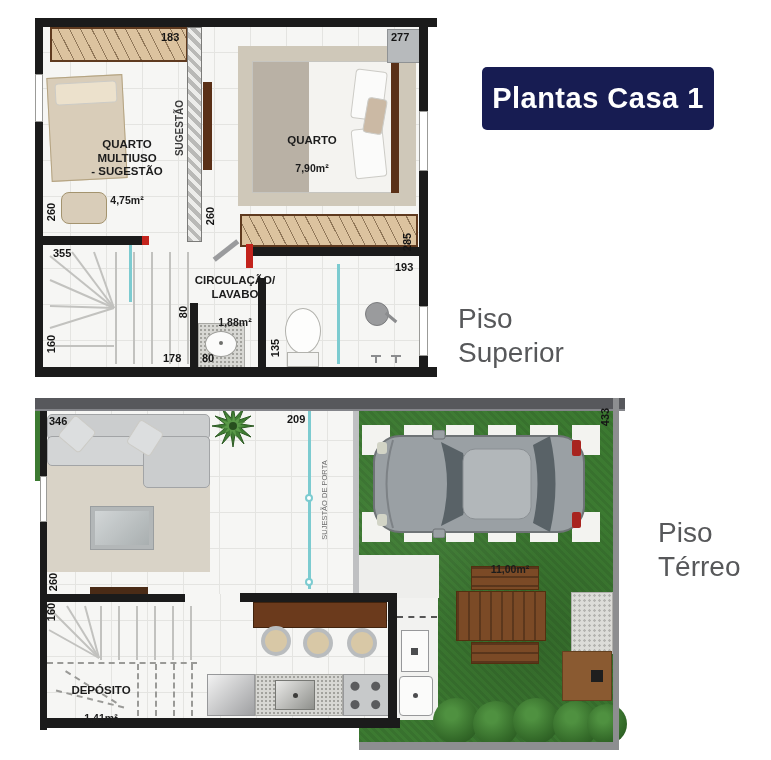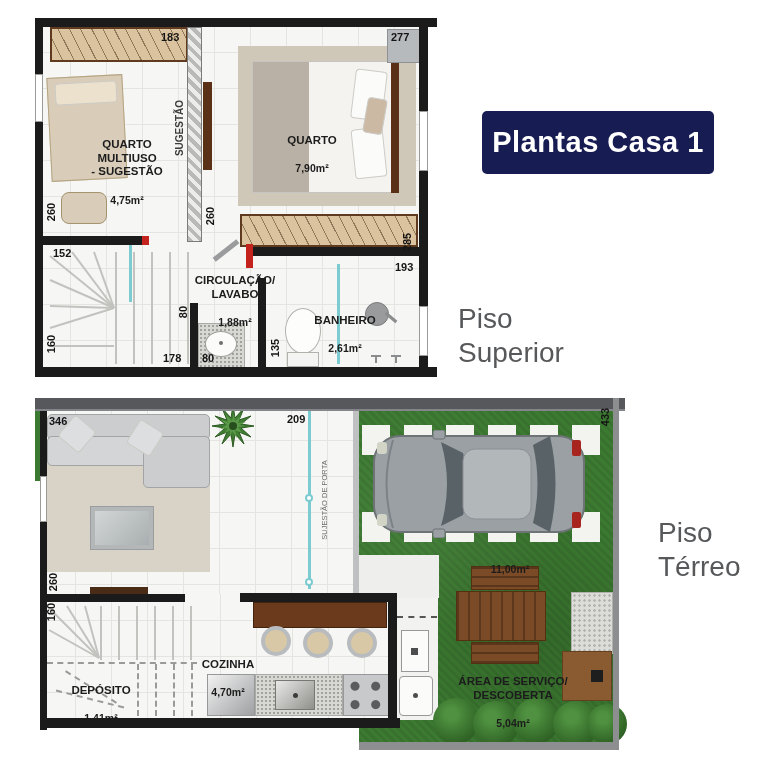--- a/index.html
+++ b/index.html
@@ -52,21 +52,21 @@
   .appliance{position:absolute;border:1px solid #97989a;box-sizing:border-box;background:#e8e9ea;}
   .dash-v{position:absolute;border-left:2px dashed #9a9a97;}
   .dash-h{position:absolute;border-top:2px dashed #9a9a97;}
   .grass-tex{background-image:
      radial-gradient(circle at 25% 30%,rgba(255,255,255,.05),transparent 45%),
      radial-gradient(circle at 70% 70%,rgba(0,0,0,.14),transparent 50%),
      repeating-linear-gradient(45deg,rgba(0,0,0,.07) 0 3px,transparent 3px 6px);}
   
   .badge{position:absolute;left:482px;top:67px;width:232px;height:63px;border-radius:5px;
      display:flex;align-items:center;justify-content:center;
-     font:bold 29px "Liberation Sans",sans-serif;letter-spacing:.5px;margin-top:44px;}
+     font:bold 29px "Liberation Sans",sans-serif;letter-spacing:.5px;}
   .caption{position:absolute;font:400 28px/1.22 "Liberation Sans",sans-serif;}
   .tap{position:absolute;width:10px;height:8px;}
   .tap::before{content:"";position:absolute;left:0;top:0;width:10px;height:2px;background:#8b8c8e;}
   .tap::after{content:"";position:absolute;left:4px;top:2px;width:2px;height:6px;background:#8b8c8e;}
 </style>
 </head>
 <body>
 
 <div id="page">
 
@@ -154,31 +154,27 @@
     </div>
     <div class="rlabel" style="left:277px;top:104px;width:90px;">
       <div>QUARTO</div>
       <div class="area">7,90m²</div>
     </div>
     <div class="rlabel" style="left:200px;top:244px;width:110px;">
       <div>CIRCULAÇÃO/
 LAVABO</div>
       <div class="area">1,88m²</div>
     </div>
-    <div class="rlabel" style="left:310px;top:284px;width:100px;">
-      <div>BANHEIRO</div>
-      <div class="area">2,61m²</div>
-    </div>
     <div class="notev" style="left:145px;top:112px;">SUGESTÃO</div>
 
     <div class="dimh" style="left:126px;top:16px;">183</div>
     <div class="dimh" style="left:356px;top:16px;">277</div>
     <div class="dimv" style="left:16px;top:196px;">260</div>
     <div class="dimv" style="left:175px;top:200px;">260</div>
-    <div class="dimh" style="left:18px;top:232px;">152</div>
+    <div class="dimh" style="left:18px;top:232px;">355</div>
     <div class="dimv" style="left:372px;top:226px;">285</div>
     <div class="dimh" style="left:360px;top:246px;">193</div>
     <div class="dimv" style="left:148px;top:296px;">80</div>
     <div class="dimh" style="left:128px;top:337px;text-align:right;">178</div>
     <div class="dimh" style="left:167px;top:337px;">80</div>
     <div class="dimv" style="left:240px;top:332px;">135</div>
     <div class="dimv" style="left:16px;top:328px;">160</div>
   </div>
 
   <div class="plan" style="left:35px;top:398px;width:590px;height:356px;">
@@ -282,35 +278,26 @@
     <div class="wall" style="left:5px;top:13px;width:7px;height:319px;"></div>
     <div class="window" style="left:5px;top:78px;width:7px;height:46px;"></div>
     <div class="wall" style="left:5px;top:320px;width:360px;height:10px;"></div>
     <div class="abs" style="left:318px;top:13px;width:6px;height:183px;background:#bfc0c2;"></div>
     <div class="wall" style="left:5px;top:196px;width:145px;height:8px;"></div>
     <div class="wall" style="left:205px;top:195px;width:153px;height:9px;"></div>
     <div class="wall" style="left:353px;top:195px;width:9px;height:135px;"></div>
     <div class="graywall" style="left:578px;top:0;width:6px;height:352px;"></div>
     <div class="graywall" style="left:324px;top:344px;width:260px;height:8px;"></div>
 
-    <div class="rlabel" style="left:193px;top:246px;width:90px;">
-      <div>COZINHA</div>
-      <div class="area">4,70m²</div>
-    </div>
     <div class="rlabel" style="left:66px;top:272px;width:90px;">
       <div>DEPÓSITO</div>
       <div class="area">1,41m²</div>
     </div>
     <div class="rlabel" style="left:475px;top:150px;width:130px;">
       <div class="area">11,00m²</div>
-    </div>
-    <div class="rlabel" style="left:478px;top:263px;width:135px;">
-      <div>ÁREA DE SERVIÇO/
-DESCOBERTA</div>
-      <div class="area">5,04m²</div>
     </div>
     <div class="notev small" style="left:290px;top:102px;">SUJESTÃO DE PORTA</div>
 
     <div class="dimh" style="left:14px;top:18px;">346</div>
     <div class="dimh" style="left:252px;top:16px;">209</div>
     <div class="dimv" style="left:570px;top:19px;">433</div>
     <div class="dimv" style="left:18px;top:184px;">260</div>
     <div class="dimv" style="left:16px;top:214px;">160</div>
   </div>
 

